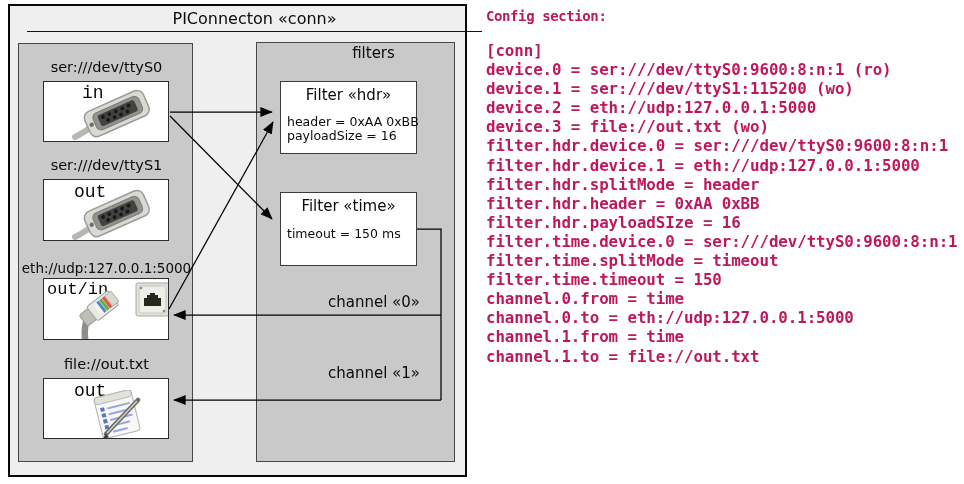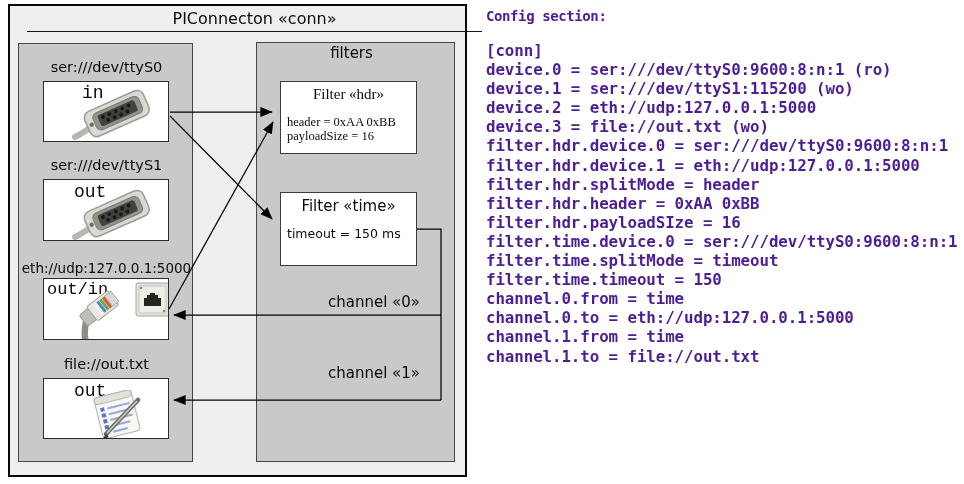--- a/index.html
+++ b/index.html
@@ -19,21 +19,21 @@
     position:absolute;left:17px;top:0;width:100%;height:26px;box-sizing:border-box;
     border-bottom:1.6px solid #151515;display:flex;align-items:center;justify-content:center;
     font-size:16px;
     text-align:center;
   }
   .group-box{
     position:absolute;box-sizing:border-box;background:#c9c9c9;border:1.6px solid #474747;
   }
   .devices-box{left:18px;top:43px;width:175px;height:419px;}
   .filters-box{left:256px;top:42px;width:199px;height:420px;}
-  .filters-title{position:absolute;left:252px;top:44px;width:199px;text-align:center;font-size:15px;}
+  .filters-title{position:absolute;left:274px;top:44px;width:199px;text-align:center;font-size:15px;}
 
   .dev-label{position:absolute;left:18px;width:177px;text-align:center;font-size:14.5px;white-space:nowrap;}
   .dev-label.small{font-size:13.5px;}
   .dev-box{
     position:absolute;left:43px;width:126px;box-sizing:border-box;background:#ffffff;
     border:1.8px solid #2c2c2c;
   }
   .dev-dir{position:absolute;font-size:18px;line-height:20px;white-space:nowrap;font-family:Liberation Mono, monospace;}
   .icon{position:absolute;}
 
@@ -44,21 +44,21 @@
   .filter-title{position:absolute;left:0;top:4px;width:100%;text-align:center;font-size:15px;}
   .filter-param{position:absolute;left:6px;font-size:12.5px;line-height:14px;white-space:nowrap;}
 
   .channel-label{position:absolute;width:110px;text-align:right;font-size:15px;white-space:nowrap;}
 
   .wires{position:absolute;left:0;top:0;width:476px;height:484px;pointer-events:none;}
 
   
   .config{
     position:absolute;left:486px;top:8px;width:478px;
-    font-family:"DejaVu Sans Mono",monospace;font-weight:bold;color:#4c1d95;
+    font-family:"DejaVu Sans Mono",monospace;font-weight:bold;color:#be185d;
   }
   .config-heading{font-size:14px;line-height:16px;letter-spacing:-0.4px;}
   .config-lines{margin-top:17px;}
   .config-line{font-size:15.8px;height:19.1px;line-height:19.1px;white-space:pre;letter-spacing:-0.08px;}
 </style>
 </head>
 <body>
 
 <div class="stage">
 
@@ -162,21 +162,21 @@
             <rect x="12" y="26" width="4" height="4"></rect>
               <rect x="12" y="32" width="4" height="4"></rect>
           </g>
         </g>
         <path d="M16 44 L48 10" stroke="#6b6b66" stroke-width="4.5" stroke-linecap="round"></path>
         <path d="M17 43 L47 11" stroke="#cdcdc8" stroke-width="1.6"></path>
         <path d="M16 44 l-4 6 7 -3 z" fill="#3a3a36"></path>
       </svg>
     </div>
 
-    <div class="filter-box" style="top:81px;height:73px;font-family:Liberation Serif, serif;">
+    <div class="filter-box" style="top:81px;height:73px;">
       <div class="filter-title">Filter «hdr»</div>
       <div class="filter-param" style="top:33px;">header = 0xAA 0xBB</div>
       <div class="filter-param" style="top:47px;text-align:right;">payloadSize = 16</div>
     </div>
 
     <div class="filter-box" style="top:192px;height:74px;">
       <div class="filter-title">Filter «time»</div>
       <div class="filter-param" style="top:34px;">timeout = 150 ms</div>
     </div>
 

